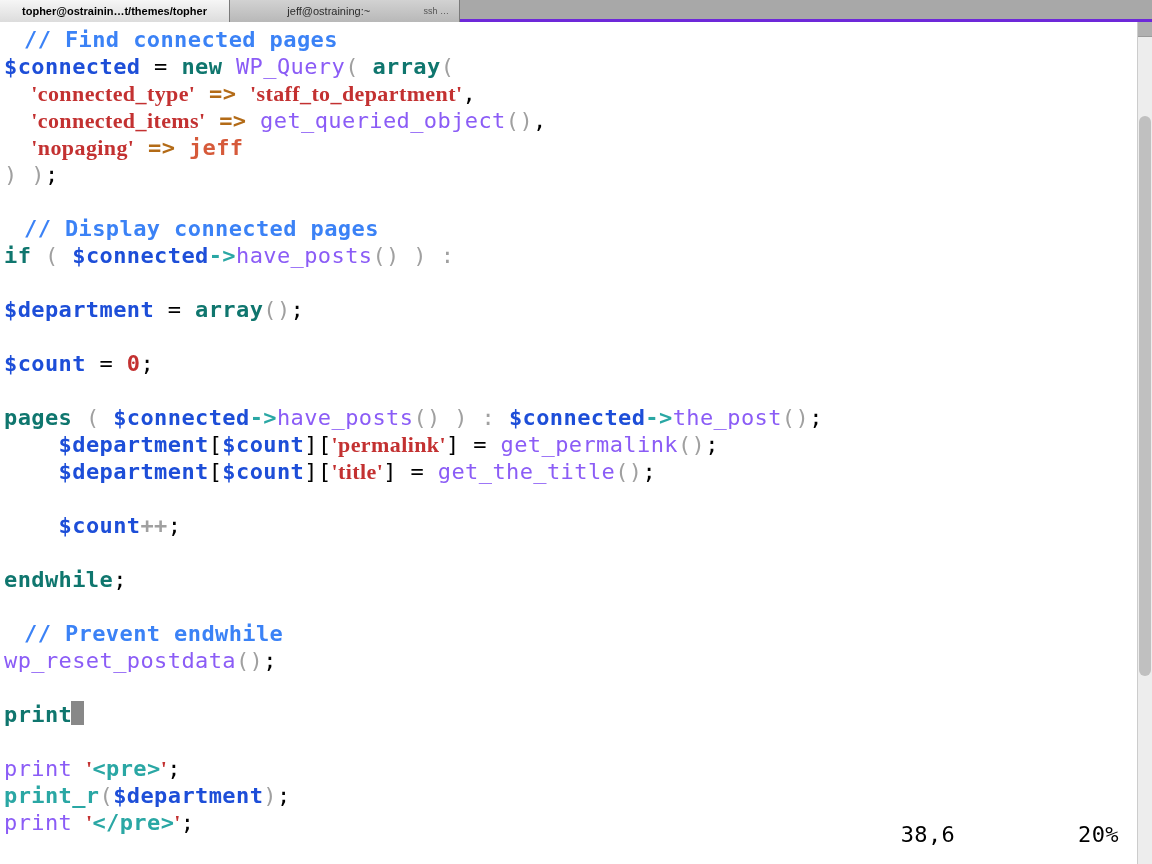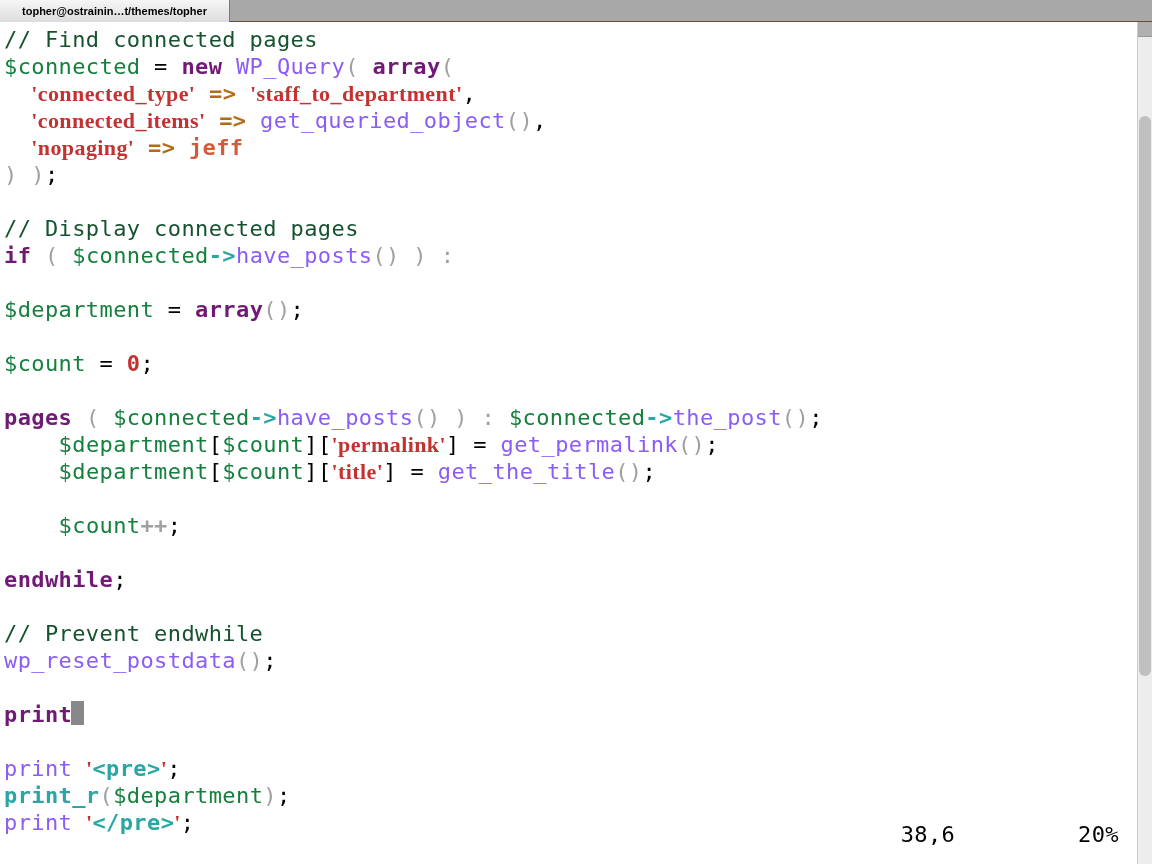--- a/index.html
+++ b/index.html
@@ -8,21 +8,21 @@
       font-size: 22px;
       background: #ffffff;
       overflow: hidden;
       width: 1152px;
       height: 864px;
     }
     .tabbar {
       display: flex;
       background: #a8a8a8;
       height: 22px;
-      border-bottom: 1px solid #6d28d9;
+      border-bottom: 3px solid #6d28d9;
     }
     .tab {
       height: 22px;
       line-height: 22px;
       font-size: 11px;
       font-family: "Lucida Grande", Arial, sans-serif;
       padding: 0 10px;
       border-right: 1px solid #7a7a7a;
       background: linear-gradient(to bottom, #d2d2d2, #b8b8b8);
       color: #2b2b2b;
@@ -66,23 +66,23 @@
       border-bottom:1px solid #999;
     }
     .scrollbar-thumb {
       position: absolute;
       left: 1px; right: 1px;
       top: 94px;
       height: 560px;
       background: #c0c0c0;
       border-radius: 7px;
     }
-    .c-comment { color: #14532d; font-weight: normal; }
-    .c-var { color: #15803d; font-weight: normal; }
-    .c-keyword { color: #701a75; font-weight: bold; }
+    .c-comment { color: #3b82f6; font-weight: bold; margin-left: 20px; }
+    .c-var { color: #1d4ed8; font-weight: bold; }
+    .c-keyword { color: #0f766e; font-weight: bold; }
     .c-func { color: #8b5cf6; font-weight: 500; }
     .c-paren { color: #a0a0a0; }
     .c-string { color: #c33131; font-weight: bold; font-family: Liberation Serif, serif; }
     .c-arrow { color: #b36b17; font-weight: bold;}
     .c-obj { color: #2aa7a4; font-weight: bold;}
     .c-num { color: #c33131; font-weight: bold;}
     .c-plain { color: #000; }
     .c-true { color: #d65a3a; font-weight:bold;}
     .c-op { color: #a0a0a0; font-weight:bold;}
     .cursor {
@@ -103,20 +103,24 @@
       font-family: "Menlo", "Monaco", monospace;
       white-space: pre;
     }
   </style>
 </head>
 <body>
 
 <div class="tabbar">
   <div class="tab active">
     <span class="label">topher@ostrainin…t/themes/topher</span>
+  </div>
+  <div class="tab">
+    <span class="label">jeff@ostraining:~</span>
+    <span class="ssh">ssh …</span>
   </div>
 </div>
 
 <div class="editor-wrap">
   <div class="editor"><span class="c-comment">// Find connected pages</span>
 <span class="c-var">$connected</span><span class="c-plain"> = </span><span class="c-keyword">new</span><span class="c-func"> WP_Query</span><span class="c-paren">( </span><span class="c-keyword">array</span><span class="c-paren">(</span>
 <span>  </span><span class="c-string">'connected_type'</span><span class="c-arrow"> =&gt; </span><span class="c-string">'staff_to_department'</span><span class="c-plain">,</span>
 <span>  </span><span class="c-string">'connected_items'</span><span class="c-arrow"> =&gt; </span><span class="c-func">get_queried_object</span><span class="c-paren">()</span><span class="c-plain">,</span>
 <span>  </span><span class="c-string">'nopaging'</span><span class="c-arrow"> =&gt; </span><span class="c-true">jeff</span>
 <span class="c-paren">) )</span><span class="c-plain">;</span>

